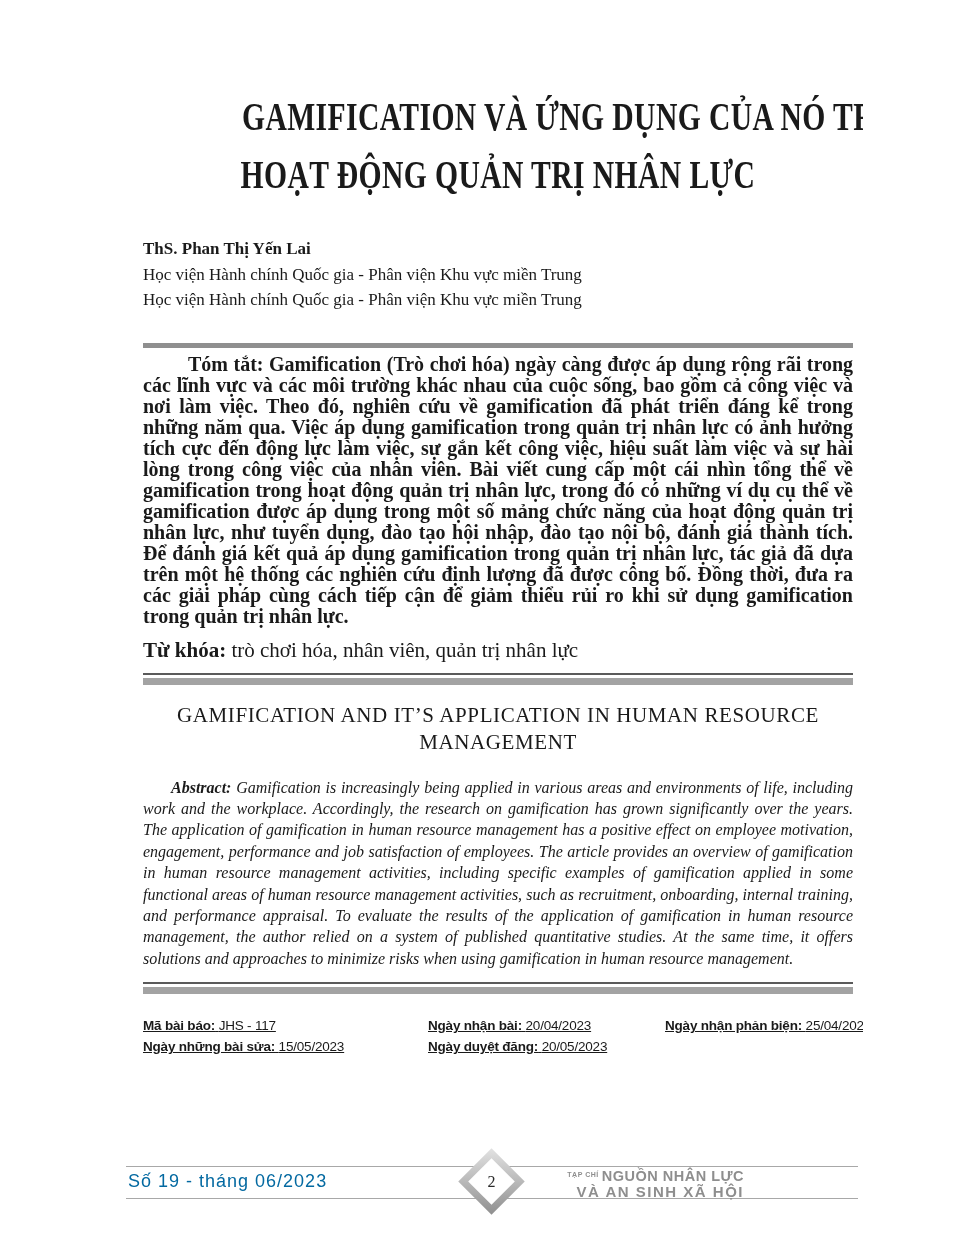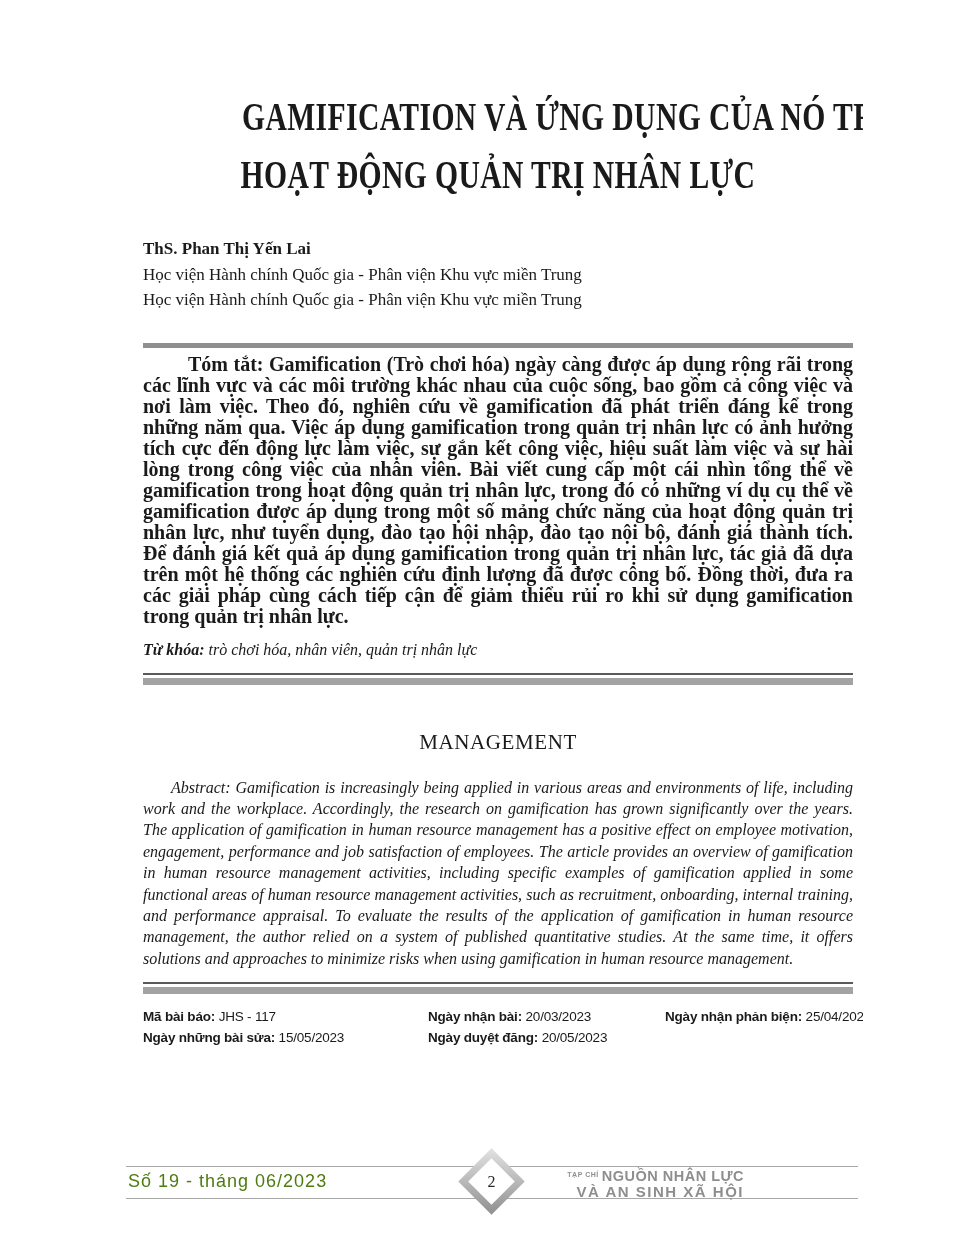--- a/index.html
+++ b/index.html
@@ -49,74 +49,73 @@
   .abstract-vi{
     margin:6px 0 0 0;
     font-size:20px;
     font-weight:bold;
     line-height:21px;
     text-align:justify;
     text-indent:45px;
   }
   .keywords-vi{
     margin:13px 0 0 0;
-    font-size:16px;
-    font-style:italic;
+    font-size:21px;
     line-height:20px;
   }
   .keywords-vi .kw-label{font-weight:bold;}
   .title-en{
     margin:17px 0 0 0;
     text-align:center;
     font-size:21px;
     font-weight:normal;
     letter-spacing:0.6px;
     line-height:27px;
   }
   .abstract-en{
     margin:21px 0 0 0;
     font-size:16px;
     font-style:italic;
     line-height:21.4px;
     text-align:justify;
     text-indent:28px;
   }
-  .abstract-en .ab-label{font-weight:normal;}
+  .abstract-en .ab-label{font-weight:bold;}
   .keywords-en{
     margin:9px 0 0 0;
     font-size:16px;
     font-style:italic;
     line-height:20px;
   }
   .keywords-en .kw-label{font-weight:bold;}
   
   .meta{
     margin-top:9px;
     font-family:"Liberation Sans", sans-serif;
     font-size:13.5px;
     letter-spacing:-0.2px;
     line-height:21px;
     position:relative;
     height:46px;
   }
-  .meta-col{position:absolute;top:3px;white-space:nowrap;}
+  .meta-col{position:absolute;top:12px;white-space:nowrap;text-decoration:underline;}
   .meta-col1{left:0;}
   .meta-col2{left:285px;}
   .meta-col3{left:522px;}
   .meta-label{font-weight:bold;}
   
   .footer-line{
     position:absolute;left:118px;width:732px;height:1px;background:#a8a8a8;
   }
   .footer-line.top{top:1166px;}
   .footer-line.bottom{top:1198px;}
   .footer-issue{
     position:absolute;left:120px;top:1171px;
     font-family:"Liberation Sans", sans-serif;
-    font-size:18px;letter-spacing:1px;color:#4d7c0f;
+    font-size:18px;letter-spacing:1px;color:#0369a1;
   }
   .footer-logo{
     position:absolute;right:119px;top:1167px;
     text-align:right;
     font-family:"Liberation Sans", sans-serif;
     font-weight:bold;color:#8e8e8e;line-height:15px;
   }
   .footer-logo .prefix{font-size:7px;letter-spacing:0.5px;vertical-align:4px;margin-right:3px;}
   .footer-logo .l1{font-size:14.5px;letter-spacing:0.5px;}
   .footer-logo .l2{font-size:15px;letter-spacing:1.5px;}
@@ -153,37 +152,37 @@
 
     <p class="abstract-vi"><span class="ab-label">Tóm tắt:</span> <span>Gamification (Trò chơi hóa) ngày càng được áp dụng rộng rãi trong các lĩnh vực và các môi trường khác nhau của cuộc sống, bao gồm cả công việc và nơi làm việc. Theo đó, nghiên cứu về gamification đã phát triển đáng kể trong những năm qua. Việc áp dụng gamification trong quản trị nhân lực có ảnh hưởng tích cực đến động lực làm việc, sự gắn kết công việc, hiệu suất làm việc và sự hài lòng trong công việc của nhân viên. Bài viết cung cấp một cái nhìn tổng thể về gamification trong hoạt động quản trị nhân lực, trong đó có những ví dụ cụ thể về gamification được áp dụng trong một số mảng chức năng của hoạt động quản trị nhân lực, như tuyển dụng, đào tạo hội nhập, đào tạo nội bộ, đánh giá thành tích. Để đánh giá kết quả áp dụng gamification trong quản trị nhân lực, tác giả đã dựa trên một hệ thống các nghiên cứu định lượng đã được công bố. Đồng thời, đưa ra các giải pháp cùng cách tiếp cận để giảm thiểu rủi ro khi sử dụng gamification trong quản trị nhân lực.</span></p>
 
     <p class="keywords-vi"><span class="kw-label">Từ khóa:</span> <span>trò chơi hóa, nhân viên, quản trị nhân lực</span></p>
 
     <div class="rule-double">
       <div class="thin"></div>
       <div class="thick"></div>
     </div>
 
-    <h2 class="title-en"><br><span>MANAGEMENT</span></h2>
+    <h2 class="title-en"><span>GAMIFICATION AND IT’S APPLICATION IN HUMAN RESOURCE</span><br><span>MANAGEMENT</span></h2>
 
     <p class="abstract-en"><span class="ab-label">Abstract:</span> <span>Gamification is increasingly being applied in various areas and environments of life, including work and the workplace. Accordingly, the research on gamification has grown significantly over the years. The application of gamification in human resource management has a positive effect on employee motivation, engagement, performance and job satisfaction of employees. The article provides an overview of gamification in human resource management activities, including specific examples of gamification applied in some functional areas of human resource management activities, such as recruitment, onboarding, internal training, and performance appraisal. To evaluate the results of the application of gamification in human resource management, the author relied on a system of published quantitative studies. At the same time, it offers solutions and approaches to minimize risks when using gamification in human resource management.</span></p>
 
 
     <div class="rule-double">
       <div class="thin"></div>
       <div class="thick"></div>
     </div>
 
     <div class="meta">
       <div class="meta-col meta-col1">
         <div><span class="meta-label">Mã bài báo:</span> <span>JHS - 117</span></div>
         <div><span class="meta-label">Ngày những bài sửa:</span> <span>15/05/2023</span></div>
       </div>
       <div class="meta-col meta-col2">
-        <div><span class="meta-label">Ngày nhận bài:</span> <span>20/03/2023</span></div>
+        <div><span class="meta-label">Ngày nhận bài:</span> <span>20/04/2023</span></div>
         <div><span class="meta-label">Ngày duyệt đăng:</span> <span>20/05/2023</span></div>
       </div>
       <div class="meta-col meta-col3">
         <div><span class="meta-label">Ngày nhận phản biện:</span> <span>25/04/2023</span></div>
       </div>
     </div>
 
   </div>
 
   <div class="footer-line top"></div>

